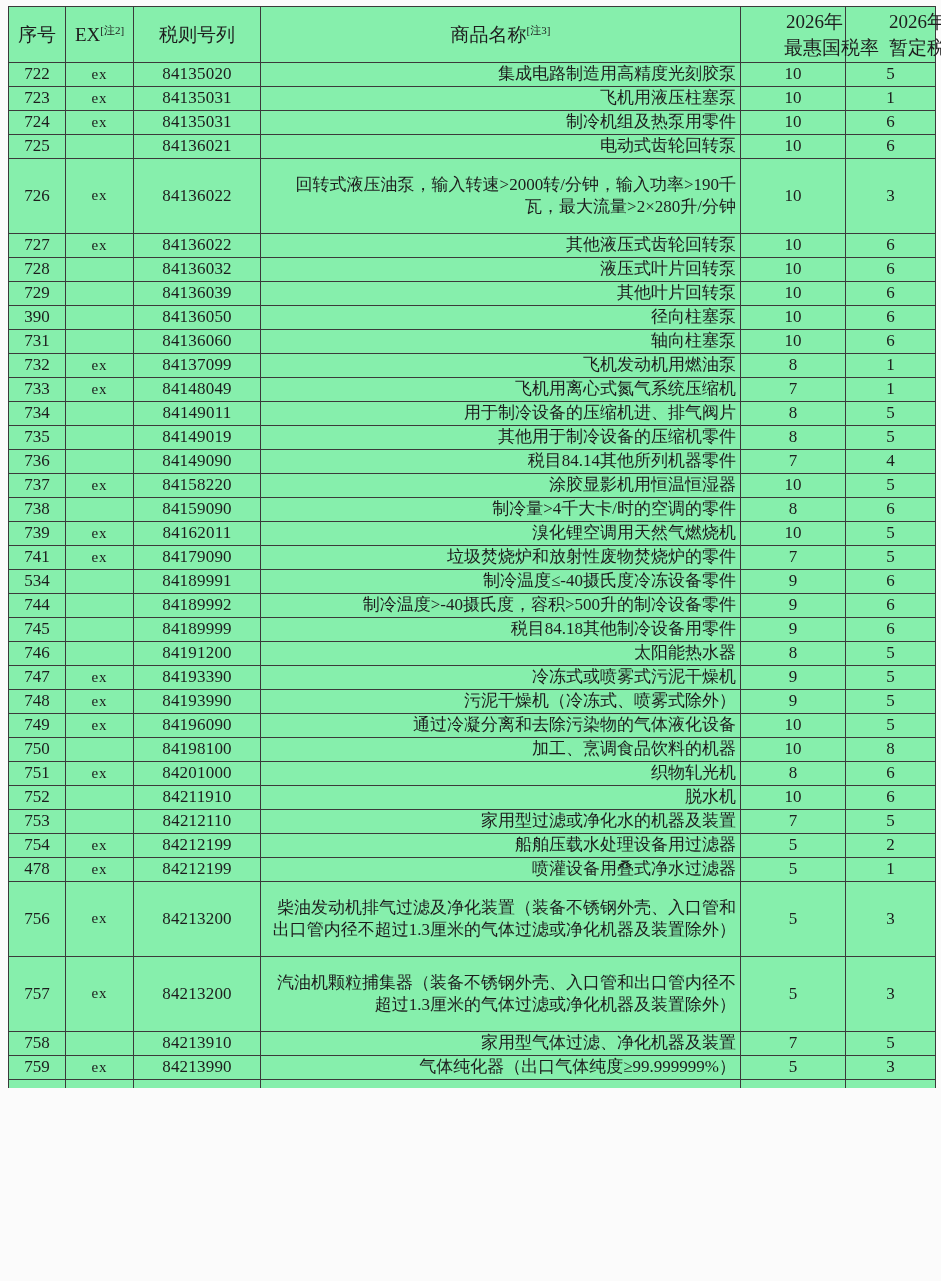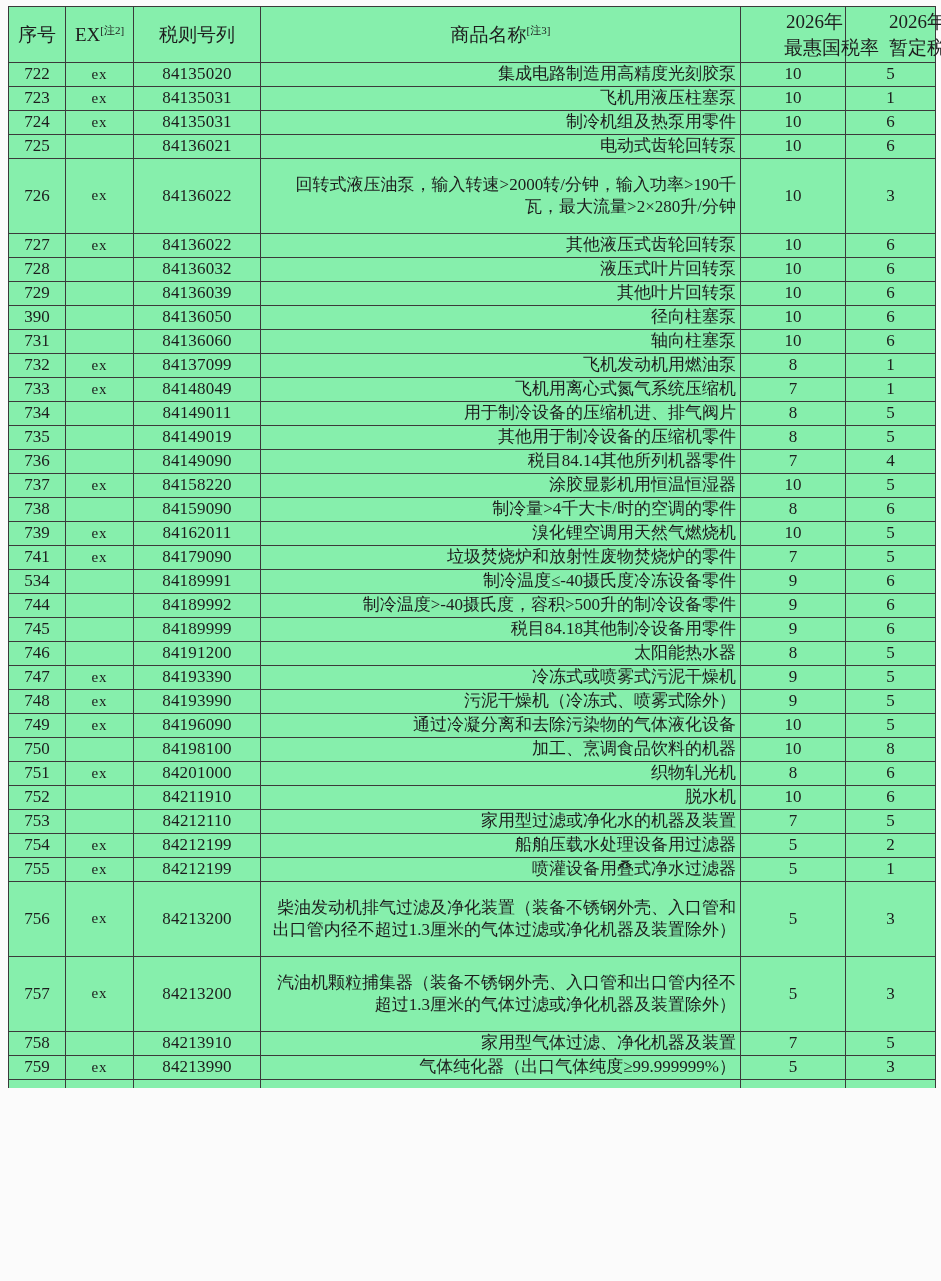--- a/index.html
+++ b/index.html
@@ -367,21 +367,21 @@
         </tr>
         <tr class="r-normal">
           <td class="seq">754</td>
           <td class="ex">ex</td>
           <td class="code">84212199</td>
           <td class="name">船舶压载水处理设备用过滤器</td>
           <td class="mfn">5</td>
           <td class="prov">2</td>
         </tr>
         <tr class="r-normal">
-          <td class="seq">755</td>
+          <td class="seq">478</td>
           <td class="ex">ex</td>
           <td class="code">84212199</td>
           <td class="name">喷灌设备用叠式净水过滤器</td>
           <td class="mfn">5</td>
           <td class="prov">1</td>
         </tr>
         <tr class="r-vtall">
           <td class="seq">756</td>
           <td class="ex">ex</td>
           <td class="code">84213200</td>

